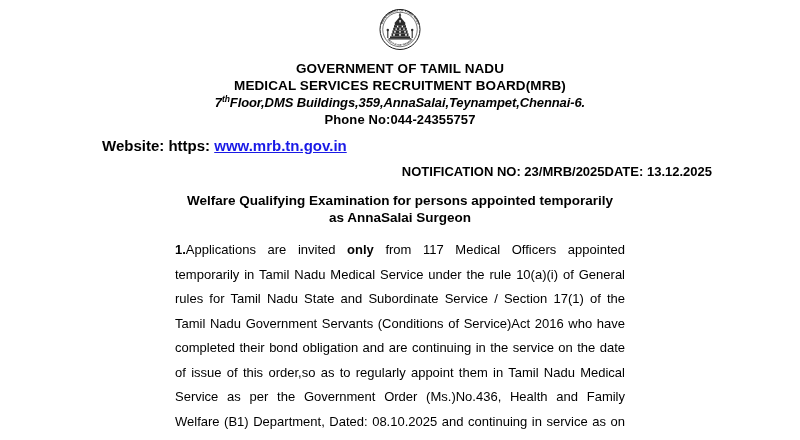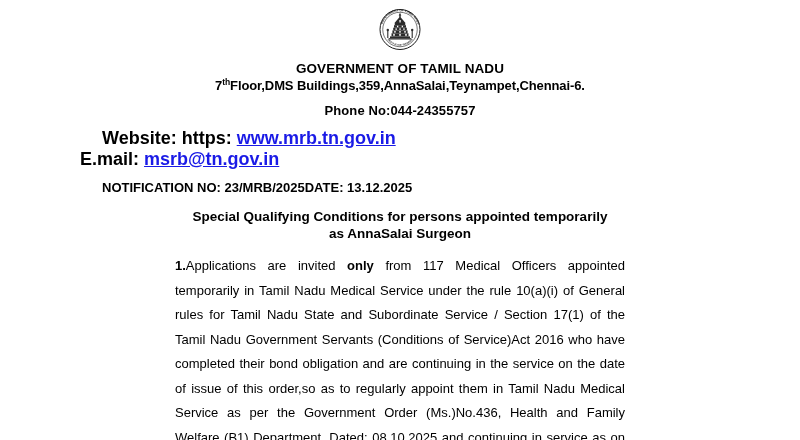--- a/index.html
+++ b/index.html
@@ -46,59 +46,59 @@
   .hdr-line {
     font-weight: bold;
     font-size: 13.5px;
     line-height: 17px;
     letter-spacing: 0.1px;
     white-space: nowrap;
   }
   .hdr-line.addr {
     font-size: 13px;
     letter-spacing: -0.1px;
+    font-style: italic;
   }
   .hdr-line.phone {
-    margin-top: 8px;
+    margin-top: 0;
     font-size: 13px;
   }
   sup.ord {
     font-size: 8.5px;
     vertical-align: super;
     line-height: 0;
   }
 
   
   .contact-row {
     margin: 9px auto 0 auto;
     width: 640px;
     display: flex;
     justify-content: space-between;
     align-items: baseline;
-    font-size: 18px;
-    font-weight: bold;
-    flex-direction: column;
+    font-size: 15px;
+    font-weight: bold;
   }
   .contact-row .lead {
     font-weight: bold;
   }
   .linkish {
     color: #1a1ae6;
     text-decoration: underline;
     font-weight: bold;
   }
   .contact-left { padding-left: 22px; }
   .contact-right { padding-right: 10px; }
 
   
   .notif-row {
     margin: 10px auto 0 auto;
     width: 640px;
     display: flex;
-    justify-content: flex-start;
+    justify-content: flex-end;
     align-items: baseline;
     font-size: 13px;
     font-weight: bold;
   }
   .notif-left { padding-left: 22px; }
   .notif-right { padding-right: 8px; }
 
   
   .doc-title {
     margin: 13px auto 0 auto;
@@ -187,42 +187,39 @@
         <rect x="20.5" y="50" width="2.2" height="14"></rect>
         <circle cx="21.6" cy="48" r="2.4"></circle>
         <rect x="69.3" y="50" width="2.2" height="14"></rect>
         <circle cx="70.4" cy="48" r="2.4"></circle>
       </g>
     </svg>
   </div>
 
   <div class="header">
     <div class="hdr-line">GOVERNMENT OF TAMIL NADU</div>
+    <div class="hdr-line">MEDICAL SERVICES RECRUITMENT BOARD(MRB)</div>
     <div class="hdr-line addr"><span>7</span><sup class="ord">th</sup><span>Floor,DMS Buildings,359,AnnaSalai,Teynampet,Chennai-6.</span></div>
     <div class="hdr-line phone">Phone No:044-24355757</div>
   </div>
 
   <div class="contact-row">
     <div class="contact-left">
       <span class="lead">Website: https:</span>
       <span class="linkish">www.mrb.tn.gov.in</span>
     </div>
-    <div class="contact-right">
-      <span class="lead">E.mail:</span>
-      <span class="linkish">msrb@tn.gov.in</span>
-    </div>
   </div>
 
   <div class="notif-row">
     <div class="notif-left">NOTIFICATION NO: 23/MRB/2025</div>
     <div class="notif-right">DATE: 13.12.2025</div>
   </div>
 
   <div class="doc-title">
-    <div>Special Qualifying Conditions for persons appointed temporarily</div>
+    <div>Welfare Qualifying Examination for persons appointed temporarily</div>
     <div>as AnnaSalai Surgeon</div>
   </div>
 
   <div class="body-block">
     <p><b class="strong">1.</b><span>Applications are invited </span><b class="strong">only</b><span> from 117 Medical Officers appointed temporarily in Tamil Nadu Medical Service under the rule 10(a)(i) of General rules for Tamil Nadu State and Subordinate Service / Section 17(1) of the Tamil Nadu Government Servants (Conditions of Service)Act  2016 who have completed their bond obligation and are continuing in the service on the date of issue of this order,so as to regularly appoint them in Tamil Nadu Medical Service as per the Government Order (Ms.)No.436, Health and Family Welfare (B1) Department, Dated: 08.10.2025 and continuing in service as on the date of this notification so as to absorb them as Assistant Surgeons on regular basis through online mode up to 13.01.2026 by conducting Special Qualifying Examination.</span></p>
   </div>
 
 </div>
 
 </body></html>

